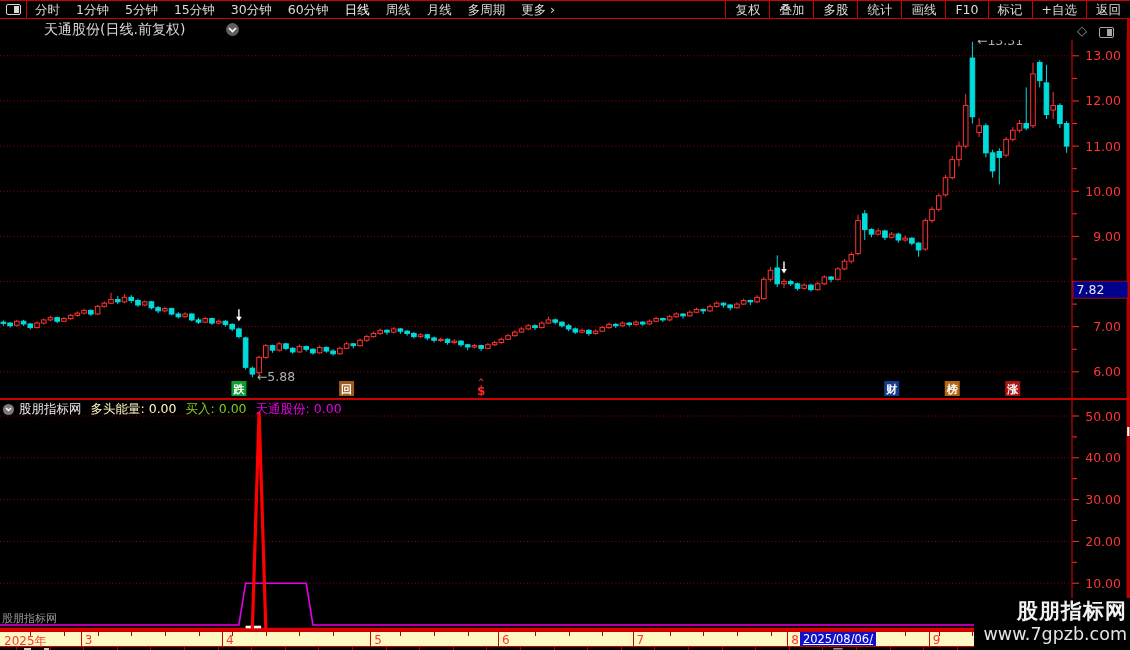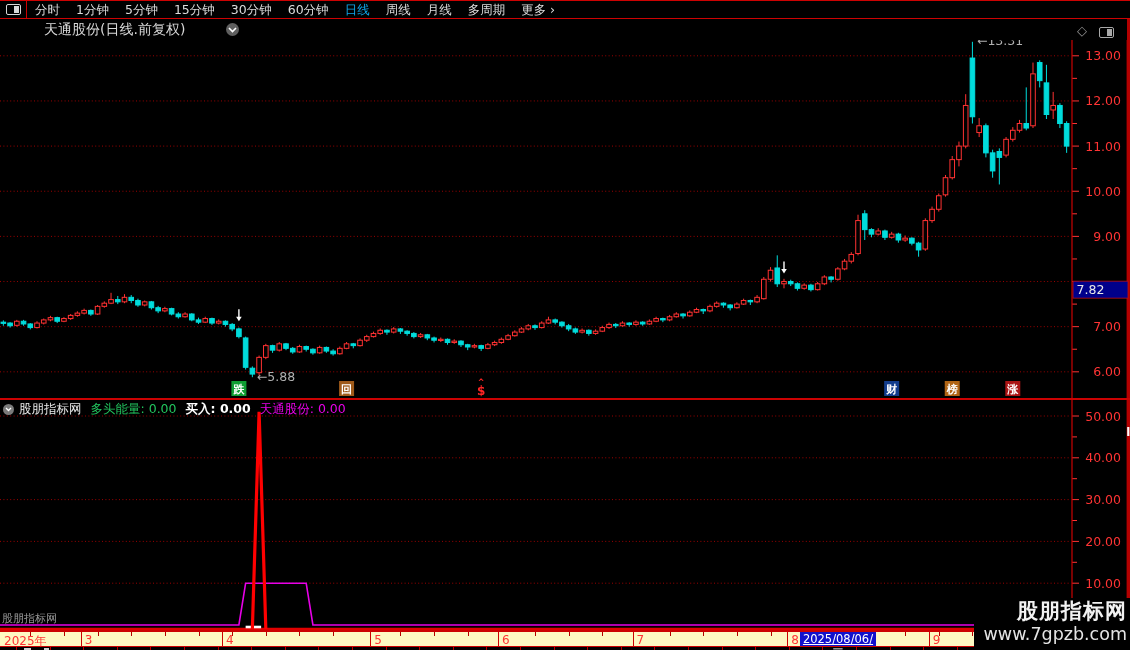--- a/index.html
+++ b/index.html
@@ -10,21 +10,21 @@
   
   #toolbar { position:absolute; left:0; top:0; width:1130px; height:19px;
     border-top:1px solid #cc0202; border-bottom:1px solid #cc0202;
     display:flex; justify-content:space-between; color:#dcdcdc; font-size:12.5px; }
   #tb-left { display:flex; align-items:center; }
   #tb-iconbox { width:27px; height:17px; border-right:1px solid #cc0202;
     display:flex; align-items:center; justify-content:center; }
   .panel-glyph { position:relative; width:15px; height:11px; border:1.5px solid #d8d8d8; border-radius:2px; display:inline-block; }
   .panel-glyph i { position:absolute; right:1px; top:1px; bottom:1px; width:5px; background:#d8d8d8; }
   .tb-item { margin:0 8px; line-height:17px; cursor:default; white-space:nowrap; }
-  .tb-item.active { color:#0ea5e9; }
+  .tb-item.active { color:#ffffff; }
   #tb-right { display:flex; }
   .tb-btn { border-left:1px solid #cc0202; padding:0 9px; line-height:17px; white-space:nowrap; }
 
   
   #titlebar { position:absolute; left:0; top:20px; width:1130px; height:20px; color:#d8d8d8;
     font-size:14px; line-height:19px;margin-left:40px; }
   #title-text { position:absolute; left:4px; top:0; }
   #title-chevron { position:absolute; left:186px; top:3px; width:13px; height:13px; border-radius:50%;
     background:#5f5f5f; display:flex; align-items:center; justify-content:center; }
   #diamond-icon { position:absolute; left:1037px; top:1px; color:#989898; font-size:13px; }
@@ -86,20 +86,32 @@
         <span class="tb-item">1分钟</span>
         <span class="tb-item">5分钟</span>
         <span class="tb-item">15分钟</span>
         <span class="tb-item">30分钟</span>
         <span class="tb-item">60分钟</span>
         <span class="tb-item active">日线</span>
         <span class="tb-item">周线</span>
         <span class="tb-item">月线</span>
         <span class="tb-item">多周期</span>
         <span class="tb-item">更多 ›</span>
+      </div>
+    <div id="tb-right">
+
+    <span class="tb-btn">复权</span>
+        <span class="tb-btn">叠加</span>
+        <span class="tb-btn">多股</span>
+        <span class="tb-btn">统计</span>
+        <span class="tb-btn">画线</span>
+        <span class="tb-btn">F10</span>
+        <span class="tb-btn">标记</span>
+        <span class="tb-btn">+自选</span>
+        <span class="tb-btn">返回</span>
       </div>
   </div>
 
   <div id="titlebar">
     <span id="title-text">天通股份(日线.前复权)</span>
     <span id="title-chevron">
       <svg width="9" height="6" viewBox="0 0 9 6">
           <polyline points="1,1 4.5,4.5 8,1" fill="none" stroke="#fff" stroke-width="1.6"></polyline>
         </svg>
     </span>
@@ -520,22 +532,22 @@
     </svg>
 
   <div id="indicator-header">
     <span class="ind-chevron">
       <svg width="7" height="5" viewBox="0 0 7 5">
           <polyline points="1,1 3.5,3.5 6,1" fill="none" stroke="#fff" stroke-width="1.3"></polyline>
         </svg>
     </span>
     <span class="src">股朋指标网</span>
 
-  <span class="pair" style="color: #22c55e;">多头能量: 0.00</span>
-      <span class="pair" style="color: #ffffff; font-weight: bold;">买入: 0.00</span>
+  <span class="pair" style="color: #fef9c3;">多头能量: 0.00</span>
+      <span class="pair" style="color: #84cc16;">买入: 0.00</span>
       <span class="pair" style="color: rgb(232, 0, 232);">天通股份: 0.00</span>
     </div>
 
   <div id="timeline">
     <span class="tl-year">2025年</span>
     <div id="tl-datebox" style="left: 800px; width: 76px;">2025/08/06/三</div>
 
   <div class="tl-sep" style="left: 80.7547px;"></div>
       <div class="tl-label" style="left: 84.7547px;">3</div>
       <div class="tl-sep" style="left: 222.075px;"></div>

